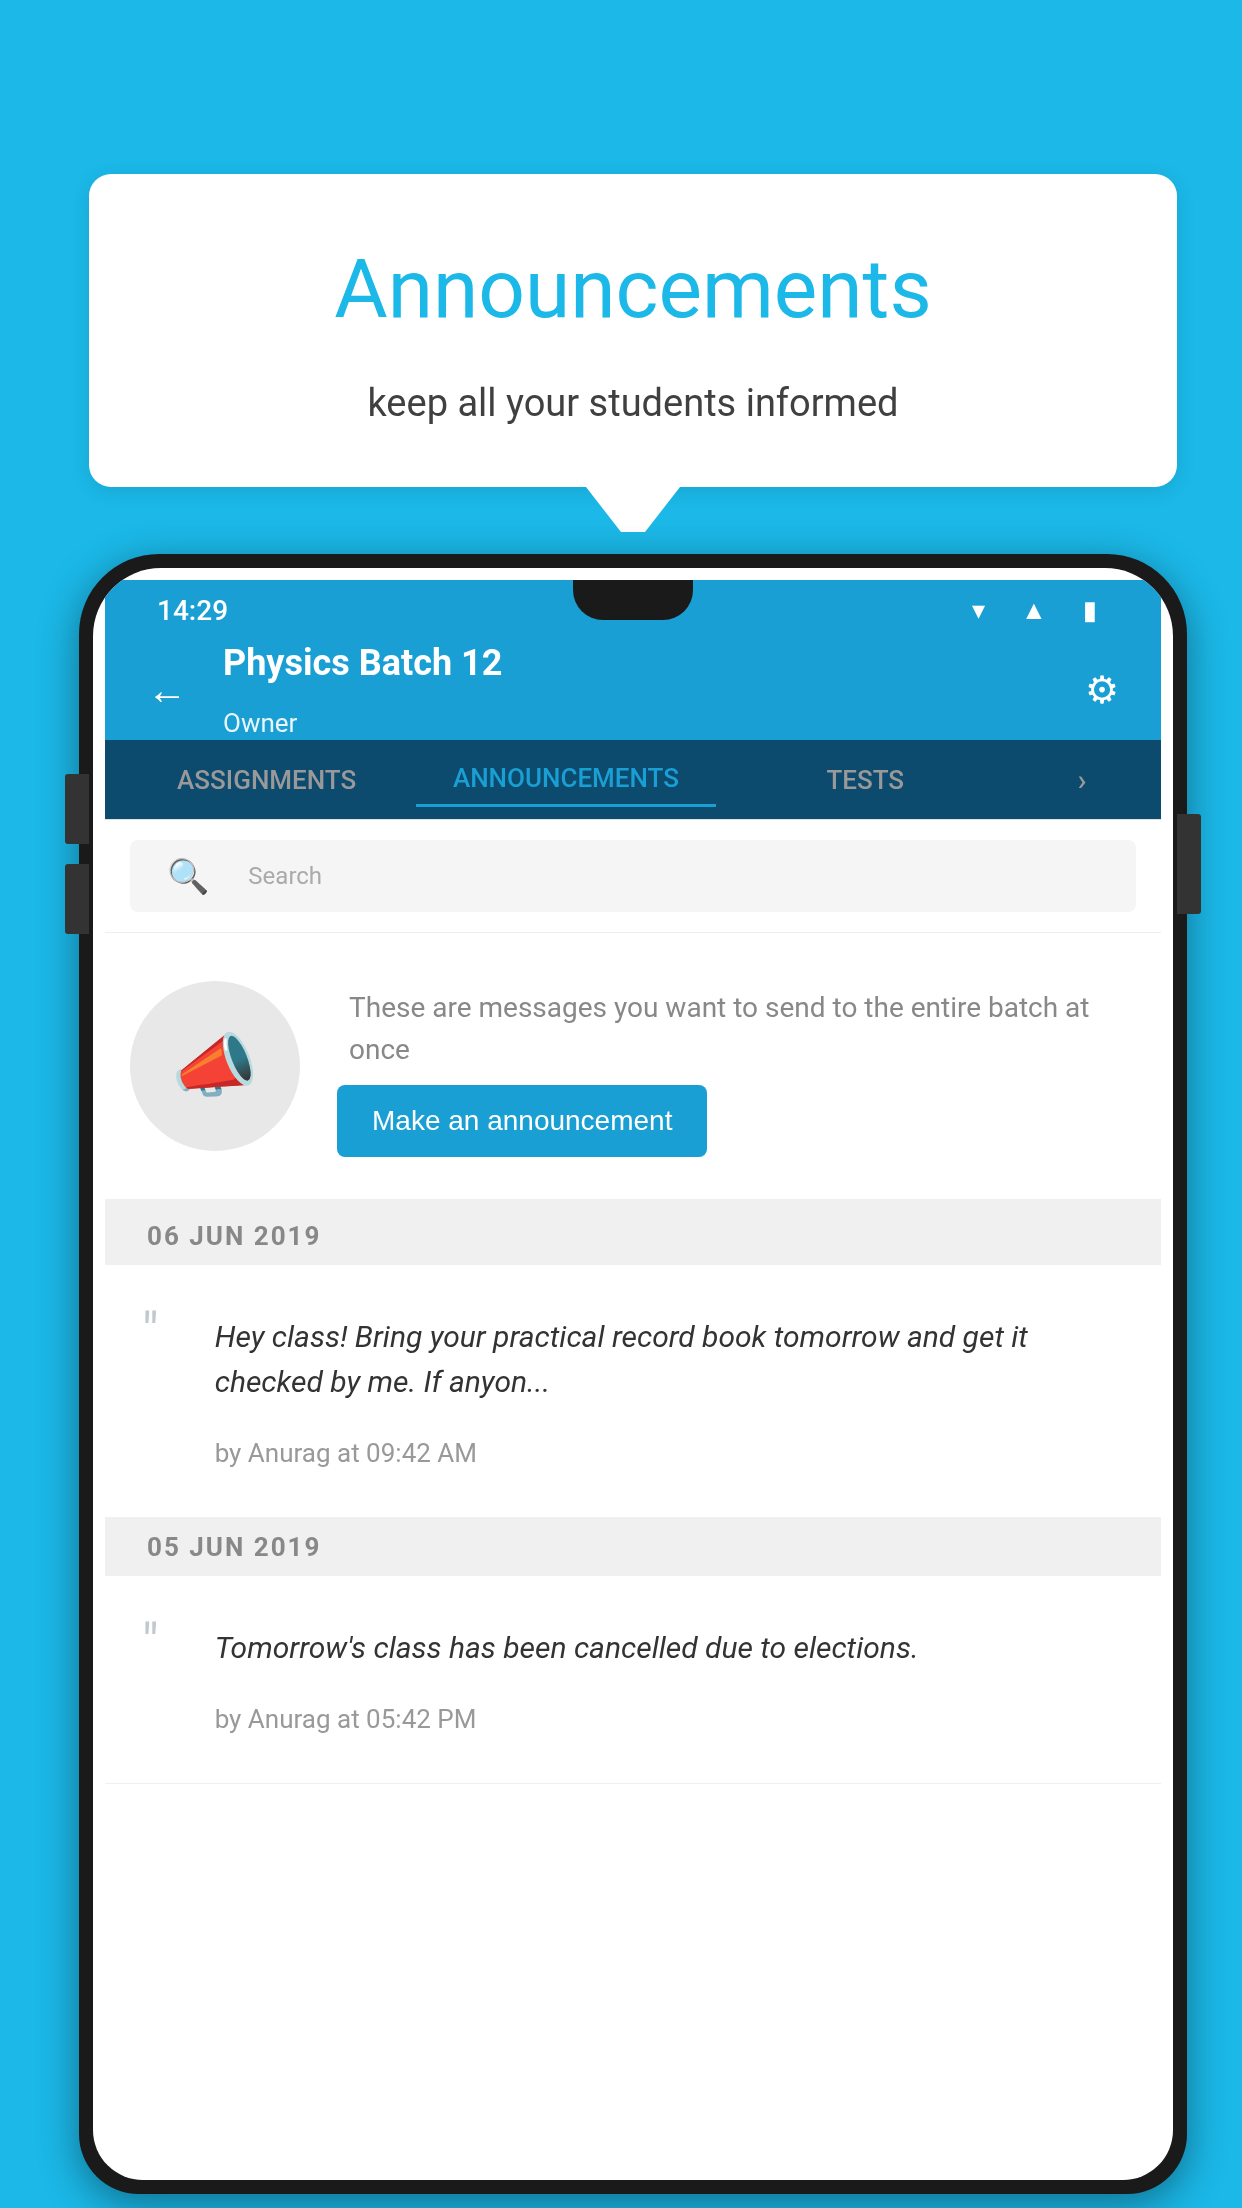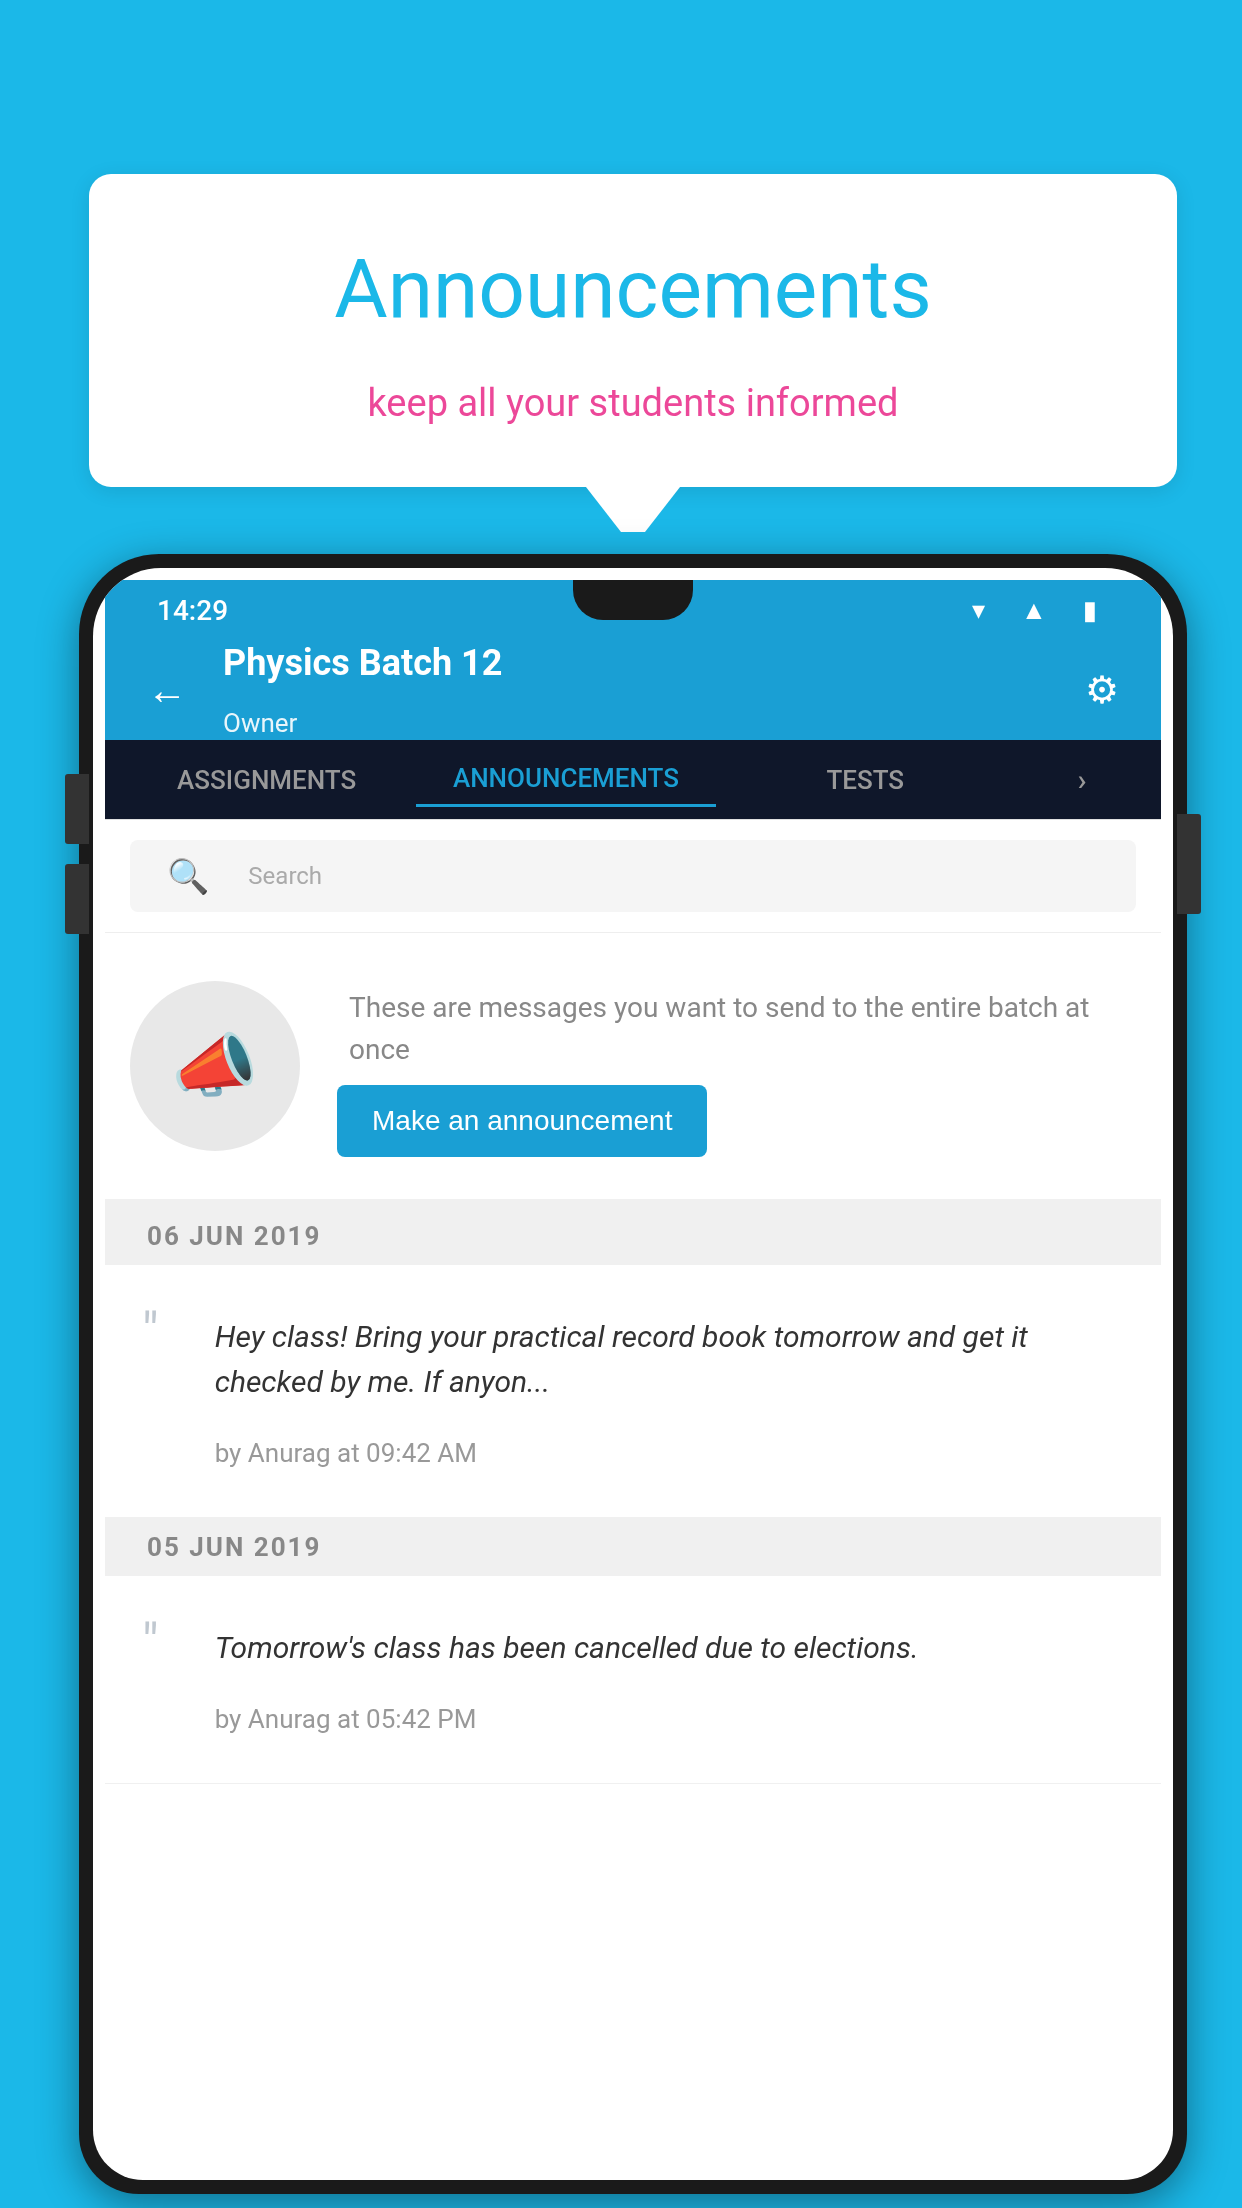--- a/index.html
+++ b/index.html
@@ -43,21 +43,21 @@
     }
 
     .bubble-title {
       color: #1BB8E8;
       font-size: 82px;
       font-weight: 400;
       margin-bottom: 20px;
     }
 
     .bubble-subtitle {
-      color: #ec4899;
+      color: #404040;
       font-size: 38px;
       font-weight: 400;
     }
 
     
     .phone-container {
       position: absolute;
       top: 530px;
       left: 55px;
       right: 55px;
@@ -156,21 +156,21 @@
       font-size: 26px;
     }
 
     .gear-icon {
       color: white;
       font-size: 38px;
     }
 
     
     .tabs-bar {
-      background: #0f172a;
+      background: #0c4a6e;
       height: 80px;
       display: flex;
       align-items: center;
       border-bottom: 1px solid #e0e0e0;
     }
 
     .tab-item {
       flex: 1;
       text-align: center;
       height: 100%;

